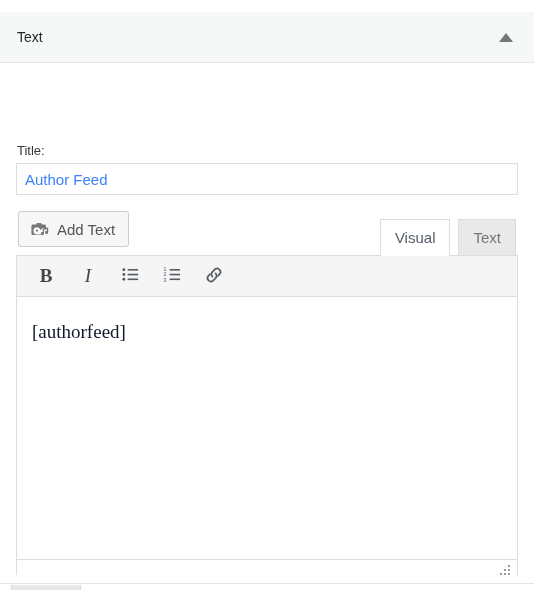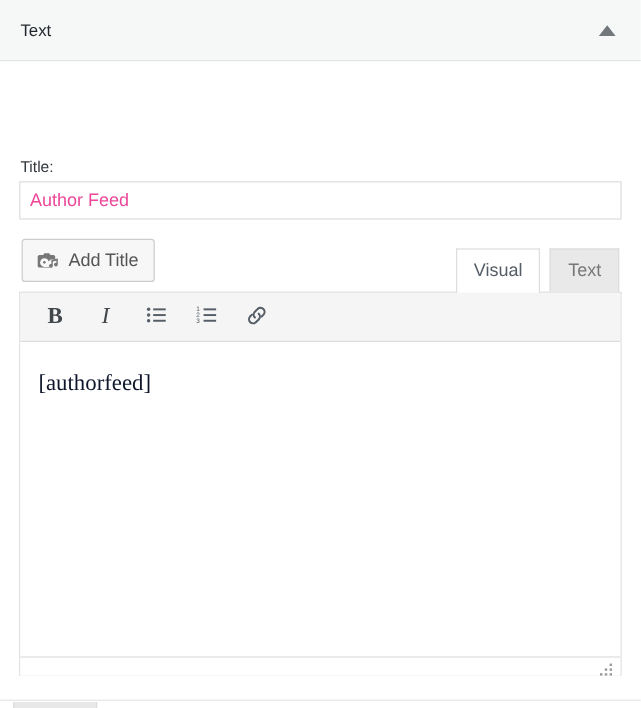--- a/index.html
+++ b/index.html
@@ -13,21 +13,21 @@
     overflow: hidden;
     font-family: "Liberation Sans", sans-serif;
     font-size: 13px;
     color: #23282d;
     position: relative;
   }
 
   
   .widget {
     position: absolute;
-    left: 0; top: 0;
+    left: 0; top: 12px;
     width: 534px;
     background: #fff;
     box-sizing: border-box;
   }
 
   
   .widget-top {
     position: relative;
     height: 51px;
     background: #f6f7f7;
@@ -82,21 +82,21 @@
     left: 16px;
     top: 100px;
     width: 502px;
     height: 32px;
     box-sizing: border-box;
     border: 1px solid #ddd;
     background: #fff;
     padding: 3px 8px;
     font-family: "Liberation Sans", sans-serif;
     font-size: 15px;
-    color: #ec4899;
+    color: #3b82f6;
     border-radius: 0;
     outline: none;
   }
 
   
   .add-media-btn {
     position: absolute;
     left: 18px;
     top: 148px;
     height: 36px;
@@ -294,21 +294,21 @@
 
     <button class="add-media-btn">
       <span class="media-icon">
         <svg viewBox="0 0 20 20" width="20" height="20" aria-hidden="true">
           <path fill="#777" d="M3 5.5h3l1-1.5h4l1 1.5h2.4c.9 0 1.6.7 1.6 1.6V9h-2.2a3.8 3.8 0 0 0-3.3 1.9A3.6 3.6 0 0 0 7 8.2 3.6 3.6 0 1 0 7 15.4h5.1A3.8 3.8 0 0 1 9.5 16H3a1.6 1.6 0 0 1-1.6-1.6V7.1C1.4 6.2 2.1 5.5 3 5.5z"></path>
           <circle cx="7" cy="11.6" r="1.9" fill="#fff"></circle>
           <circle cx="7" cy="11.6" r="1.1" fill="#777"></circle>
           <path fill="#777" d="M18.2 8.4v5.1a1.6 1.6 0 1 1-1.2-1.55V10.2l-3 .65v3.75a1.6 1.6 0 1 1-1.2-1.55V9.5l5.4-1.1z"></path>
         </svg>
       </span>
-      <span>Add Title</span>
+      <span>Add Text</span>
     </button>
 
     <div class="editor-tabs">
       <div class="tab active">Visual</div>
       <div class="tab inactive">Text</div>
     </div>
 
     <div class="editor-frame">
 
       <div class="editor-toolbar">

